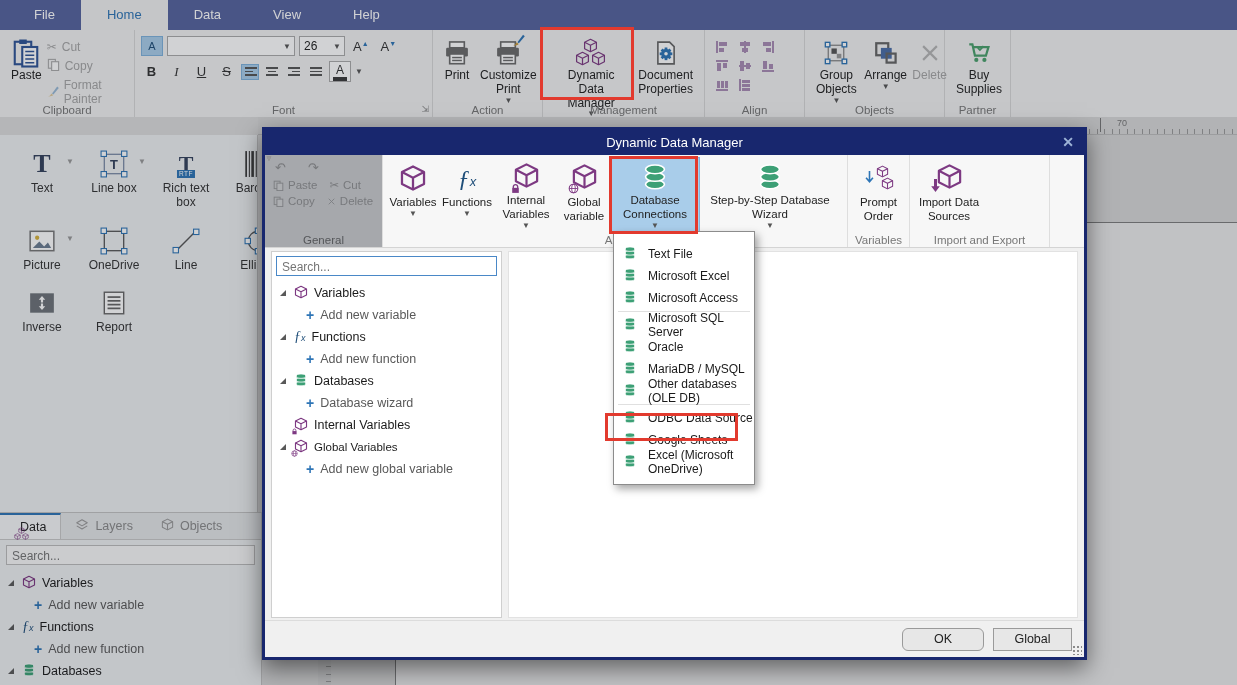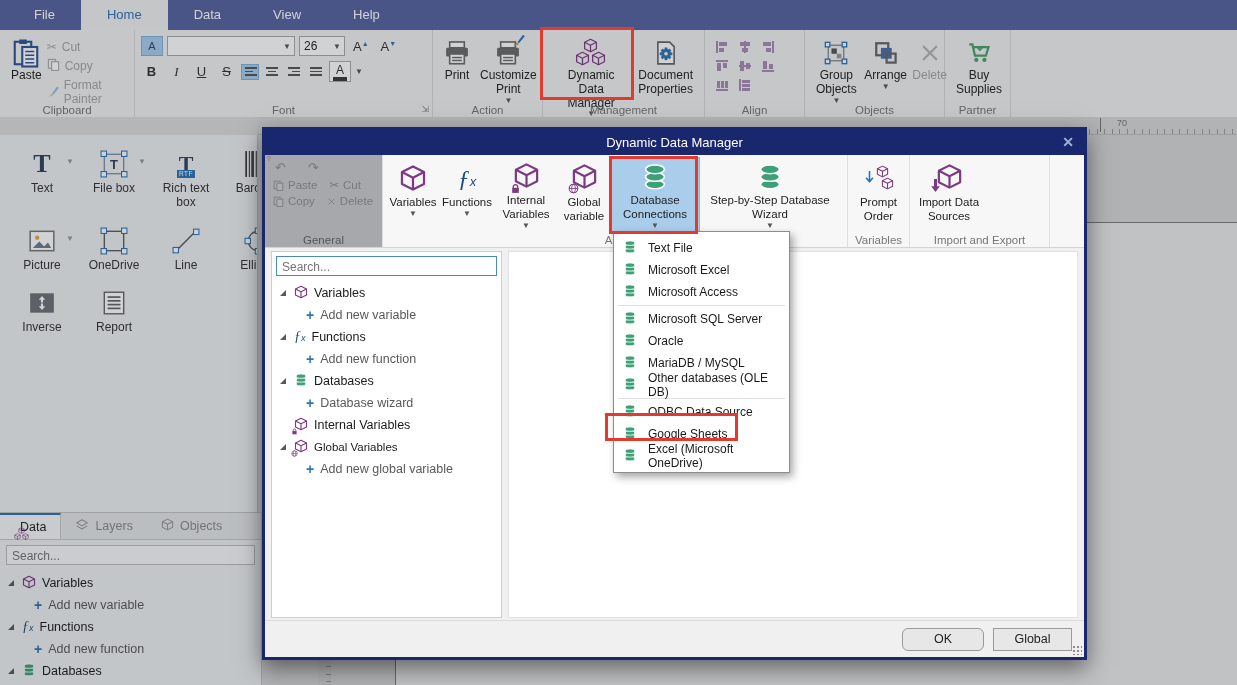--- a/index.html
+++ b/index.html
@@ -110,21 +110,21 @@
   .tsearch { margin:4px; height:20px; border:1px solid #4a88c7; background:#fff; }
   .dcontent { position:absolute; left:243px; top:2px; right:6px; bottom:2px; background:#fff; border:1px solid #e2e2e2; }
   .dfooter { position:absolute; left:0; right:0; bottom:0; height:37px; background:#f0f0f0; border-top:1px solid #dcdcdc; }
   .okbtn, .cancelbtn { position:absolute; top:7px; height:23px; background:#e7e7e7; border:1px solid #9a9a9a; font-size:12.5px; color:#222; text-align:center; line-height:21px; }
   .okbtn { right:100px; width:82px;border-radius:6px; }
   .cancelbtn { right:12px; width:79px; }
   .grip { position:absolute; right:2px; bottom:2px; width:10px; height:10px;
     background-image:radial-gradient(#8b8b8b 1px, transparent 1.1px); background-size:4px 4px; }
 
   
-  .dropdown { position:absolute; left:613px; top:231px; width:177px; background:#fff; border:1px solid #8c8c8c; box-shadow:3px 4px 8px rgba(0,0,0,.35); z-index:150; padding:5px 0; }
+  .dropdown { position:absolute; left:613px; top:231px; width:142px; background:#fff; border:1px solid #8c8c8c; box-shadow:3px 4px 8px rgba(0,0,0,.35); z-index:150; padding:11px 0; }
   .ditem { height:22px; display:flex; align-items:center; gap:11px; padding-left:9px; font-size:12px; color:#1a1a1a; }
   .dsep { height:1px; background:#e0e0e0; margin:2px 4px; }
 
   
   .ann { position:absolute; border:3px solid #e23a2e; z-index:200; }
   .ann1 { left:540px; top:27px; width:94px; height:73px; }
   .ann2 { left:609px; top:156px; width:89px; height:78px; }
   .ann3 { left:605px; top:413px; width:133px; height:28px; }
 
   .green { color:#3da076; }
@@ -575,21 +575,21 @@
         <span class="dd">▼</span>
         <span>Text</span>
       </div>
       <div class="tool">
         <span class="ic">
             <svg width="28" height="28">
               <use href="#s-textbox"></use>
             </svg>
           </span>
         <span class="dd">▼</span>
-        <span>File box</span>
+        <span>Line box</span>
       </div>
       <div class="tool">
         <span class="ic">
           <span class="rtfwrap"><span class="serifT" style="font-size:22px">T</span><span class="rtfbadge">RTF</span></span>
         </span>
         <span>Rich text box</span>
       </div>
       <div class="tool">
         <span class="ic">
             <svg width="28" height="28">

